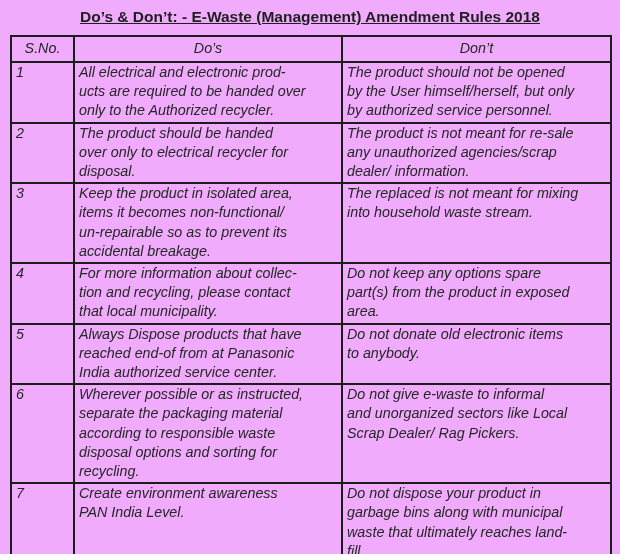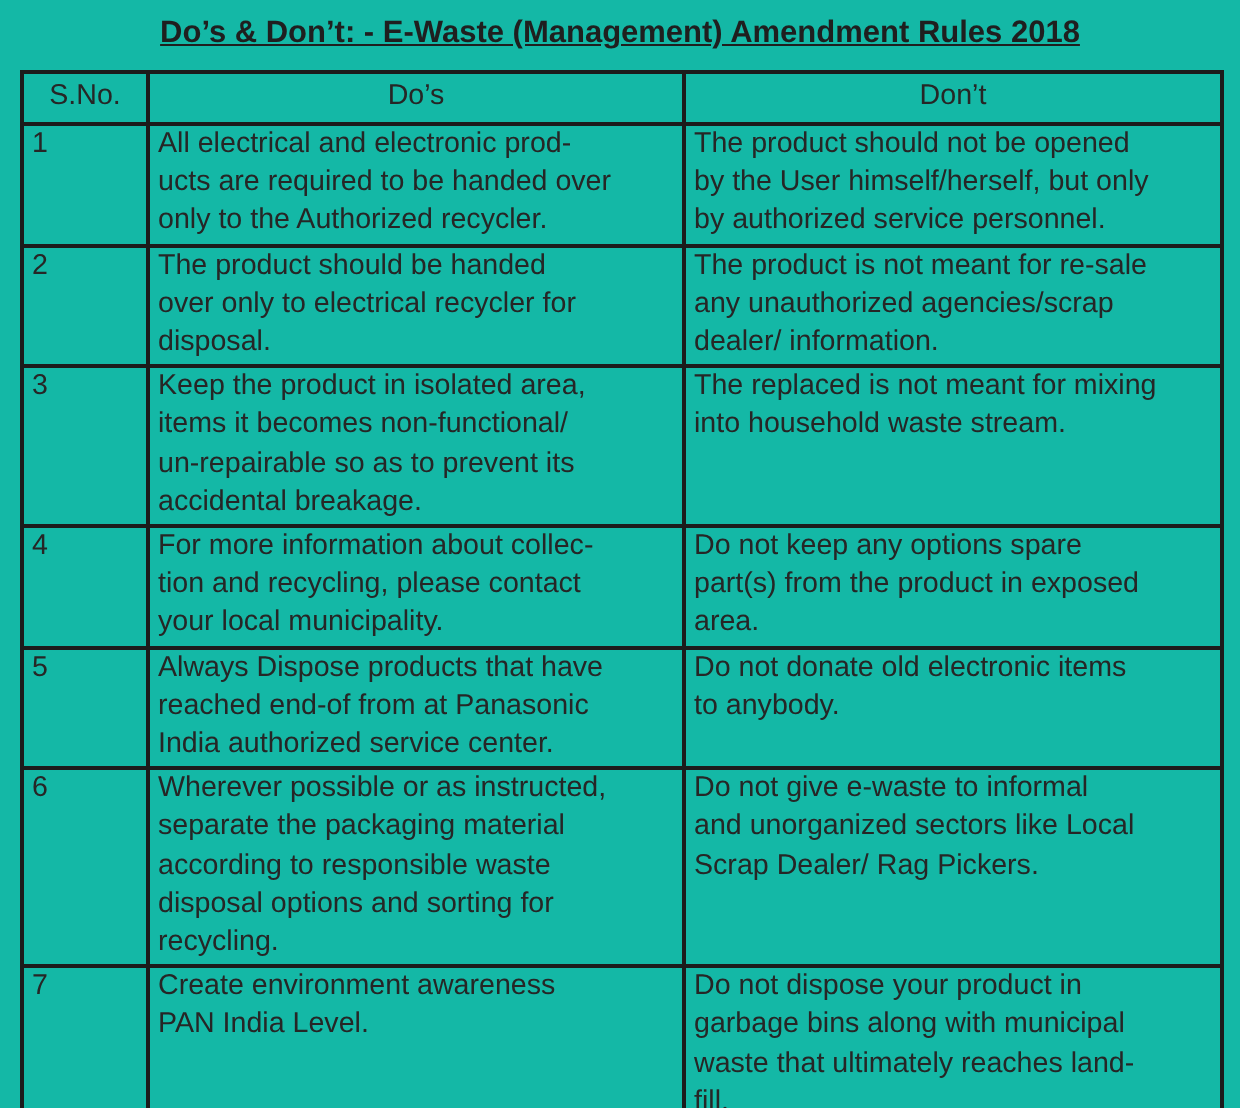--- a/index.html
+++ b/index.html
@@ -1,20 +1,20 @@
 <!DOCTYPE html>
 <html><head>
 <meta charset="utf-8">
 <style>
   * { box-sizing: border-box; }
   html, body { margin: 0; padding: 0; background: #ffffff; }
   .page {
     width: 620px;
     height: 554px;
-    background: #14b8a6;
+    background: #f0abfc;
     font-family: "Liberation Sans", sans-serif;
     color: #262626;
     padding: 7px 10px 0 10px;
     overflow: hidden;
   }
   .title {
     text-align: center;
     font-weight: bold;
     font-size: 15.5px;
     line-height: 20px;
@@ -32,20 +32,21 @@
   table.dd col.c-dos  { width: 268px; }
   table.dd col.c-dont { width: 269px; }
   table.dd th, table.dd td {
     border: 2px solid #1c1c1c;
     font-size: 14.3px;
     line-height: 19.2px;
     vertical-align: top;
     padding: 0 2px 1px 4px;
     white-space: pre-line;
     overflow: hidden;
+    font-style: italic;
   }
   table.dd th {
     font-weight: normal;
     text-align: center;
     vertical-align: middle;
     height: 26px;
     padding: 1px 2px;
     white-space: nowrap;
   }
 </style>
@@ -93,21 +94,21 @@
 items it becomes non-functional/
 un-repairable so as to prevent its
 accidental breakage.</td>
         <td>The replaced is not meant for mixing
 into household waste stream.</td>
       </tr>
       <tr>
         <td>4</td>
         <td>For more information about collec-
 tion and recycling, please contact
-your local municipality.</td>
+that local municipality.</td>
         <td>Do not keep any options spare
 part(s) from the product in exposed
 area.</td>
       </tr>
       <tr>
         <td>5</td>
         <td>Always Dispose products that have
 reached end-of from at Panasonic
 India authorized service center.</td>
         <td>Do not donate old electronic items

